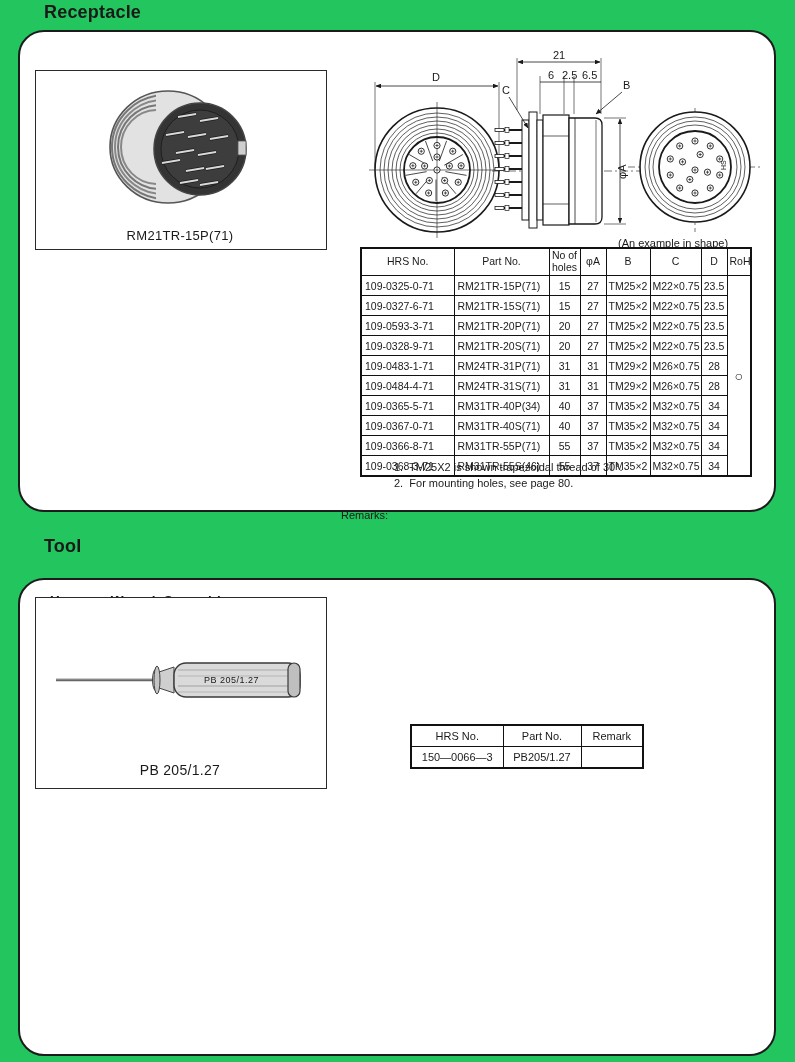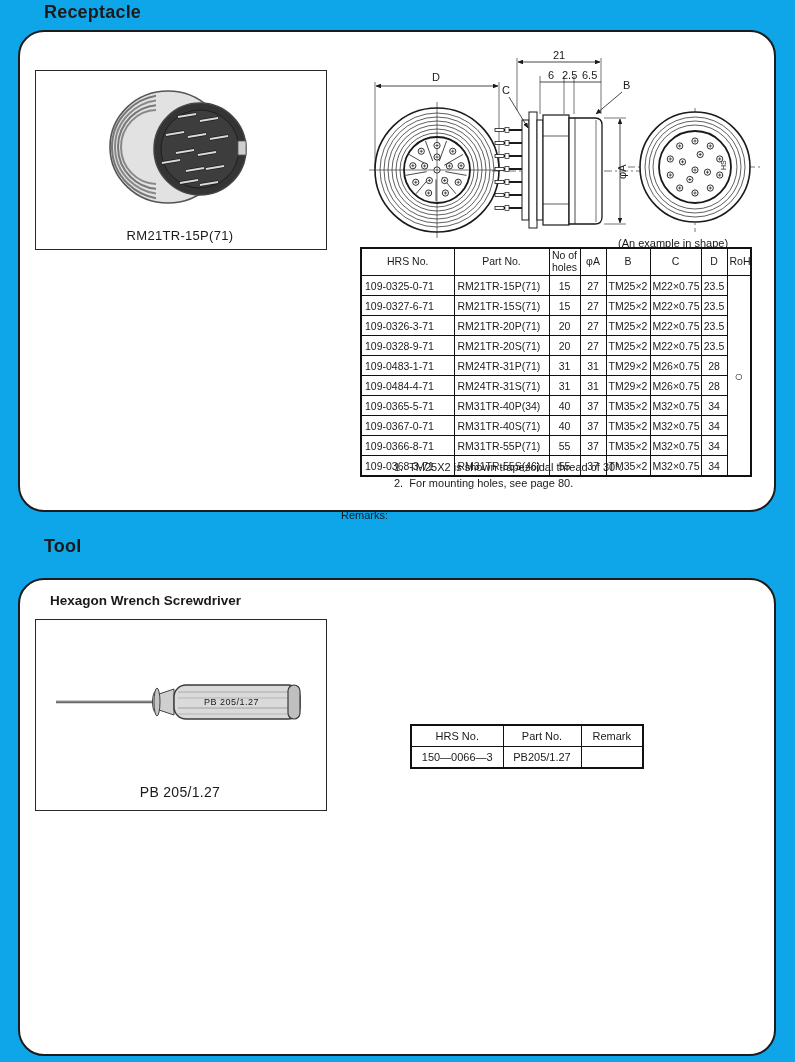--- a/index.html
+++ b/index.html
@@ -1,16 +1,16 @@
 <!DOCTYPE html>
 <html><head>
 <meta charset="utf-8">
 <style>
   html,body{margin:0;padding:0;background:#fff;}
-  #page{position:relative;width:795px;height:1062px;background:#0ea5e9;
+  #page{position:relative;width:795px;height:1062px;background:#22c55e;
         font-family:"Liberation Sans",sans-serif;color:#1a1a1a;overflow:hidden;}
   .abs{position:absolute;}
   .sec-title{font-size:18px;font-weight:bold;letter-spacing:.2px;}
   .round-box{border:2.5px solid #1c1c1c;border-radius:26px;background:#fff;}
   .img-box{border:1.5px solid #2a2a2a;background:#fff;}
   .caption{font-size:13px;text-align:center;letter-spacing:.3px;}
   .note{font-size:11px;}
   
   table.spec{border-collapse:collapse;border:2px solid #111;background:#fff;
              font-size:10.5px;table-layout:fixed;}
@@ -332,21 +332,21 @@
         <tr>
           <td class="c0">109-0327-6-71</td>
           <td class="c1">RM21TR-15S(71)</td>
           <td class="c2">15</td>
           <td class="c3">27</td>
           <td class="c4">TM25×2</td>
           <td class="c5">M22×0.75</td>
           <td class="c6">23.5</td>
         </tr>
         <tr>
-          <td class="c0">109-0326-3-71</td>
+          <td class="c0">109-0593-3-71</td>
           <td class="c1">RM21TR-20P(71)</td>
           <td class="c2">20</td>
           <td class="c3">27</td>
           <td class="c4">TM25×2</td>
           <td class="c5">M22×0.75</td>
           <td class="c6">23.5</td>
         </tr>
         <tr>
           <td class="c0">109-0328-9-71</td>
           <td class="c1">RM21TR-20S(71)</td>
@@ -422,21 +422,21 @@
     <span>2.</span>&nbsp;
     <span>For mounting holes, see page 80.</span>
   </div>
 
   <div class="abs sec-title" style="left:44px;top:536px;">Tool</div>
 
   <div class="abs round-box" style="left:18px;top:578px;width:754px;height:474px;"></div>
 
   <div class="abs" style="left:50px;top:593px;font-size:13.5px;font-weight:bold;">Hexagon Wrench Screwdriver</div>
 
-  <div class="abs img-box" style="left:35px;top:619px;width:290px;height:190px;">
+  <div class="abs img-box" style="left:35px;top:597px;width:290px;height:190px;">
     <svg width="288" height="150" viewBox="0 0 288 150" class="abs" style="left:0;top:4px;">
       <line x1="20" y1="78" x2="118" y2="78" stroke="#666" stroke-width="2.6"></line>
       <line x1="20" y1="77" x2="118" y2="77" stroke="#bbb" stroke-width="0.8"></line>
       <ellipse cx="120" cy="78" rx="3.5" ry="11" fill="#d8d8d8" stroke="#444" stroke-width="1"></ellipse>
       <polygon points="123,70 138,65 138,91 123,86" fill="#cfcfcf" stroke="#444" stroke-width="1"></polygon>
       <ellipse cx="121" cy="78" rx="3" ry="14" fill="#c4c4c4" stroke="#444" stroke-width="1"></ellipse>
       <rect x="138" y="61" width="126" height="34" rx="12" fill="#dadada" stroke="#3a3a3a" stroke-width="1.4"></rect>
       <line x1="142" y1="68" x2="258" y2="68" stroke="#aaa" stroke-width="1"></line>
       <line x1="142" y1="74" x2="260" y2="74" stroke="#b5b5b5" stroke-width="1"></line>
       <line x1="142" y1="84" x2="260" y2="84" stroke="#a0a0a0" stroke-width="1"></line>

